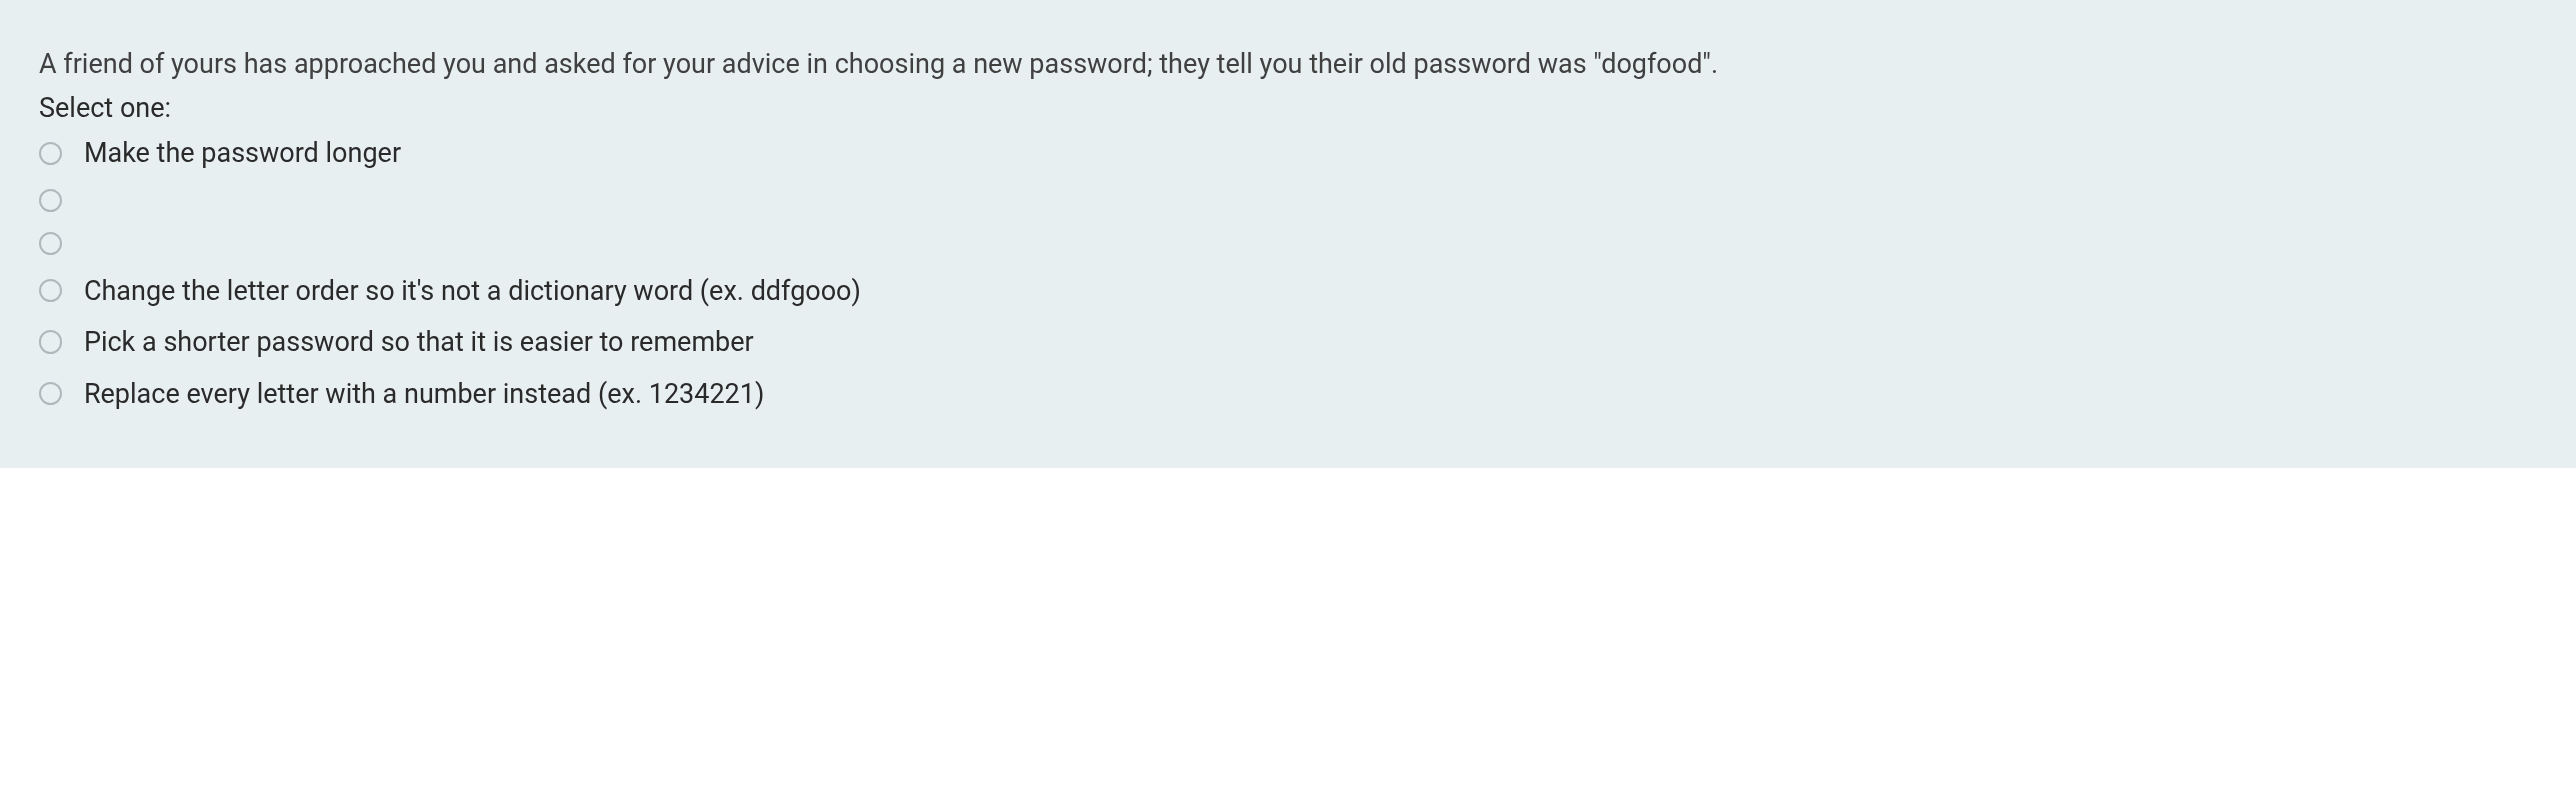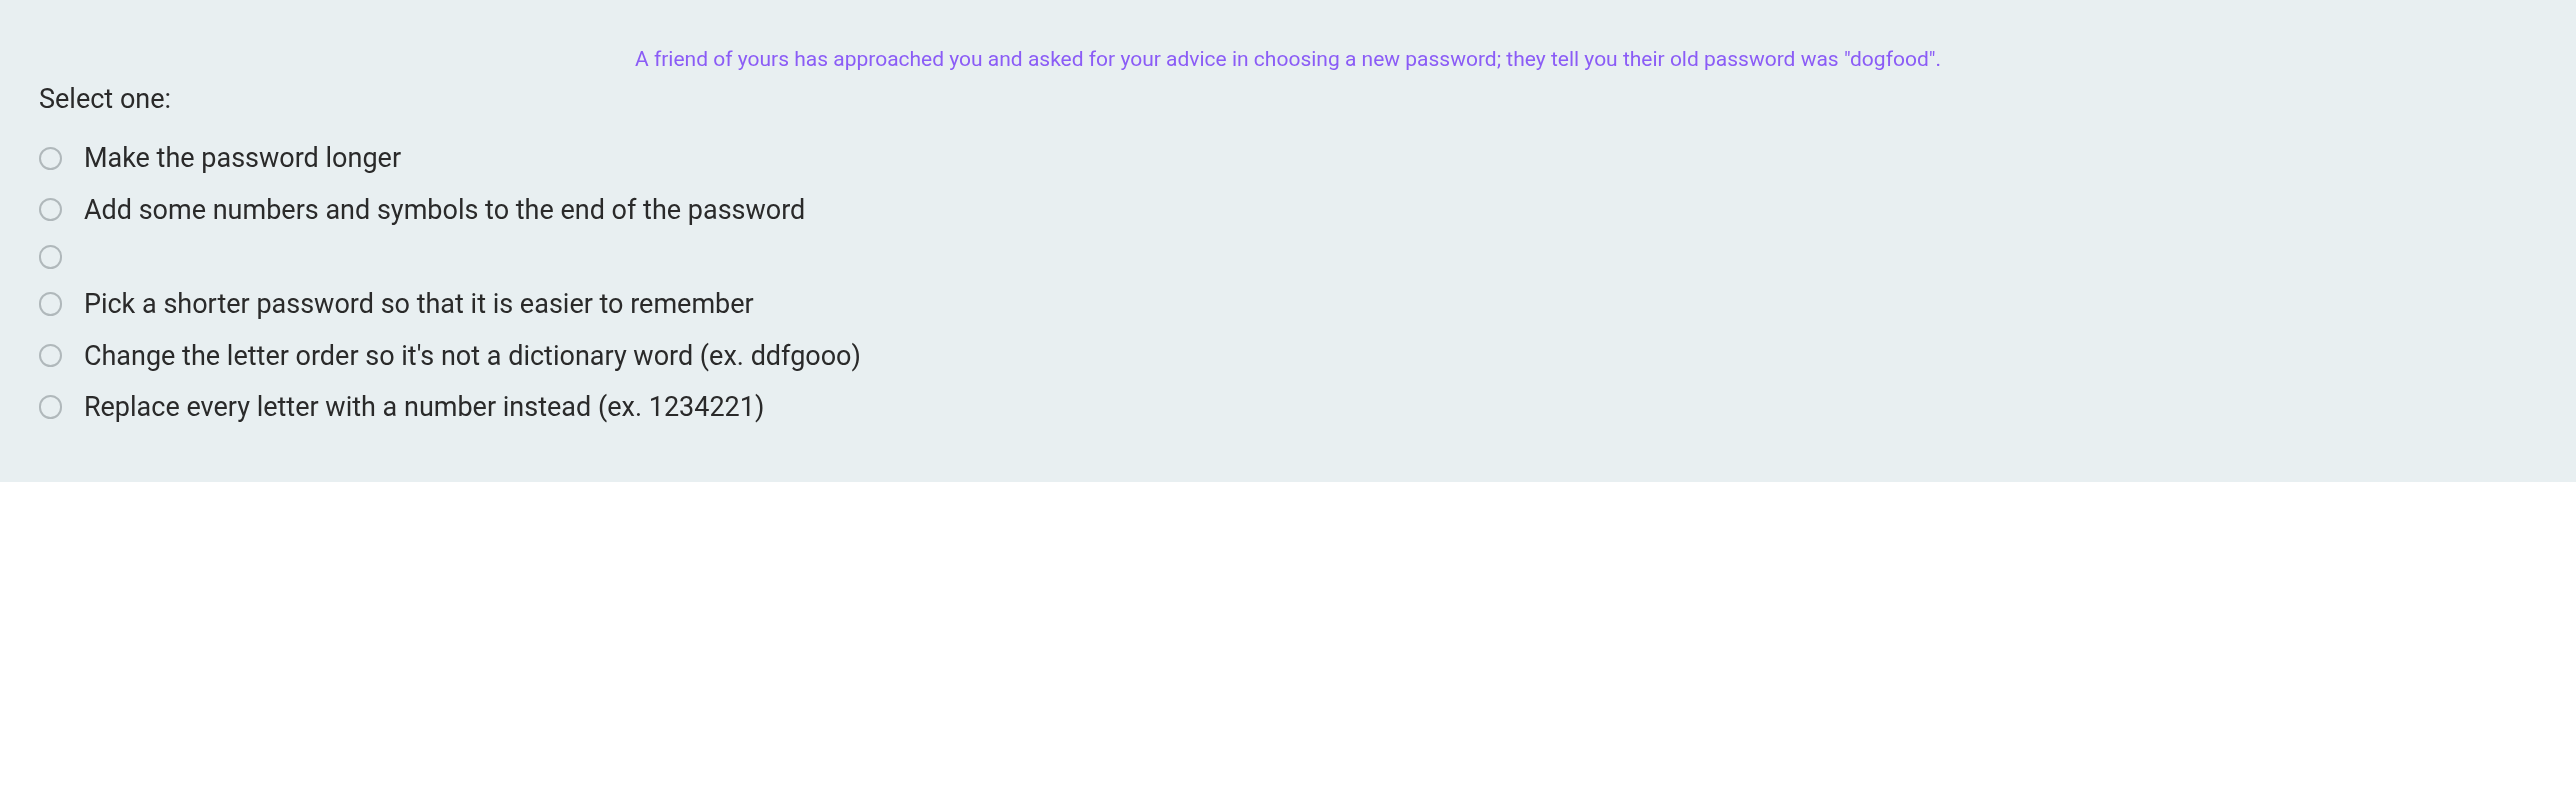--- a/index.html
+++ b/index.html
@@ -10,39 +10,38 @@
     body {
       font-family: -apple-system, BlinkMacSystemFont, "Segoe UI", Roboto, "Helvetica Neue", Arial, sans-serif;
       background: #fff;
     }
     .question-box {
       background: #e8eff1;
       padding: 44px 39px 39px 39px;
       margin: 0;
     }
     .question-text {
-      font-size: 21px;
-      color: #8b5cf6;
+      font-size: 27px;
+      color: #404040;
       line-height: 1.5;
       margin-bottom: 7.8px;
-      text-align: center;
     }
     .question-text-2 {
       font-size: 27px;
       color: #2a2a2a;
       line-height: 1.5;
       margin-bottom: 49px;
     }
     .bold {
       font-weight: 700;
     }
     .select-one {
       font-size: 27px;
       color: #2a2a2a;
-      margin-bottom: 27px;
+      margin-bottom: 13px;
     }
     .options-list {
       list-style: none;
     }
     .option-item {
       display: flex;
       align-items: center;
       margin-bottom: 19.5px;
     }
     .radio {
@@ -71,32 +70,31 @@
 
   <p class="select-one">Select one:</p>
 
   <ul class="options-list">
     <li class="option-item">
       <span class="radio"></span>
       <span class="option-text">Make the password longer</span>
     </li>
     <li class="option-item">
       <span class="radio"></span>
-      <span class="option-text">Add some numbers and symbols to the end of the password</span>
     </li>
     <li class="option-item">
       <span class="radio"></span>
     </li>
     <li class="option-item">
       <span class="radio"></span>
-      <span class="option-text">Pick a shorter password so that it is easier to remember</span>
+      <span class="option-text">Change the letter order so it's not a dictionary word (ex. ddfgooo)</span>
     </li>
     <li class="option-item">
       <span class="radio"></span>
-      <span class="option-text">Change the letter order so it's not a dictionary word (ex. ddfgooo)</span>
+      <span class="option-text">Pick a shorter password so that it is easier to remember</span>
     </li>
     <li class="option-item">
       <span class="radio"></span>
       <span class="option-text">Replace every letter with a number instead (ex. 1234221)</span>
     </li>
   </ul>
 </div>
 
 
 </body></html>

